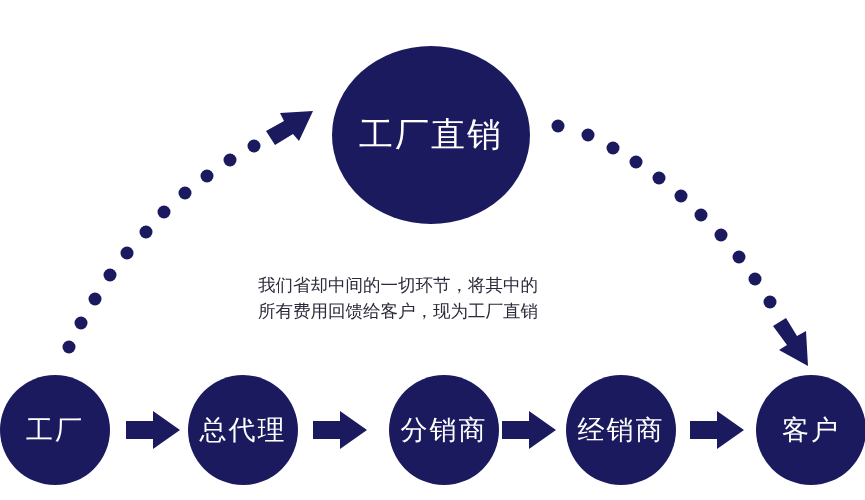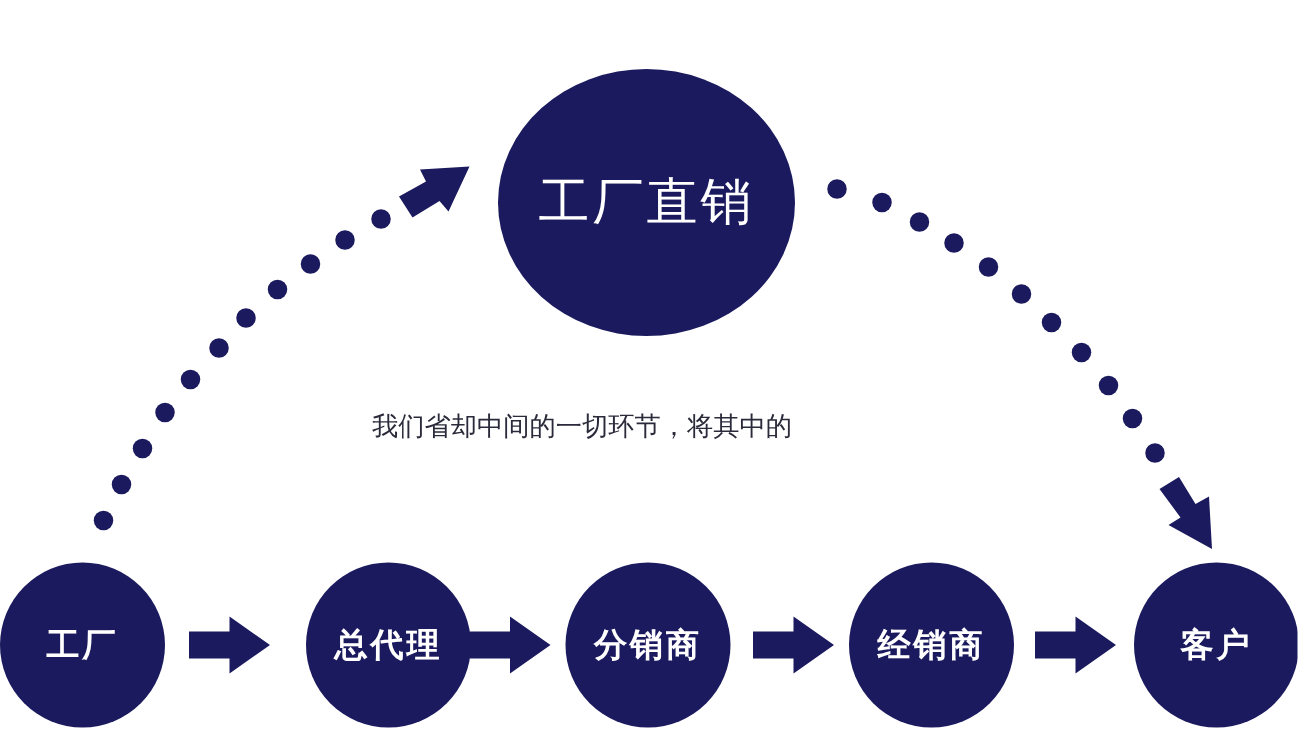--- a/index.html
+++ b/index.html
@@ -2,22 +2,22 @@
 <html><head>
 <meta charset="utf-8">
 <style>
   html,body{margin:0;padding:0;background:#ffffff;}
   body{width:865px;height:500px;position:relative;overflow:hidden;font-family:"DejaVu Sans","Liberation Sans",sans-serif;}
   .circle{position:absolute;border-radius:50%;background:#1b1a5e;color:#fff;display:flex;align-items:center;justify-content:center;}
   .circle span{color:#fff;letter-spacing:2px;}
   .big{left:332px;top:46px;width:198px;height:178px;}
   .big span{font-size:34px;}
   .small{top:375px;width:110px;height:110px;}
-  .small span{font-size:22px;font-weight:bold;}
-  .caption{position:absolute;left:248px;top:272px;width:380px;font-size:17.5px;line-height:26px;color:#2a2a3a;text-align:left;}
+  .small span{font-size:27px;}
+  .caption{position:absolute;left:258px;top:272px;width:380px;font-size:17.5px;line-height:26px;color:#2a2a3a;text-align:left;}
   svg.overlay{position:absolute;left:0;top:0;}
 </style>
 </head>
 <body>
 
 <svg class="overlay" width="865" height="500">
   <g fill="#1b1a5e">
     <circle cx="69" cy="347" r="6.5"></circle>
     <circle cx="81" cy="323" r="6.5"></circle>
     <circle cx="95" cy="299" r="6.5"></circle>
@@ -52,29 +52,30 @@
     <polygon points="690,421 717,421 717,411 744,430 717,449 717,439 690,439"></polygon>
   </g>
 </svg>
 
 <div class="circle big">
   <span>工厂直销</span>
 </div>
 
 <div class="caption">
   <div>我们省却中间的一切环节，将其中的</div>
+  <div>所有费用回馈给客户，现为工厂直销</div>
 </div>
 
 <div class="circle small" style="left:0px;">
   <span>工厂</span>
 </div>
-<div class="circle small" style="left:204px;text-align:center;">
+<div class="circle small" style="left:188px;text-align:center;">
   <span>总代理</span>
 </div>
-<div class="circle small" style="left:377px;">
+<div class="circle small" style="left:389px;">
   <span>分销商</span>
 </div>
 <div class="circle small" style="left:566px;align-items:center;">
   <span>经销商</span>
 </div>
 <div class="circle small" style="left:756px;justify-content:center;">
   <span>客户</span>
 </div>
 
 </body></html>

